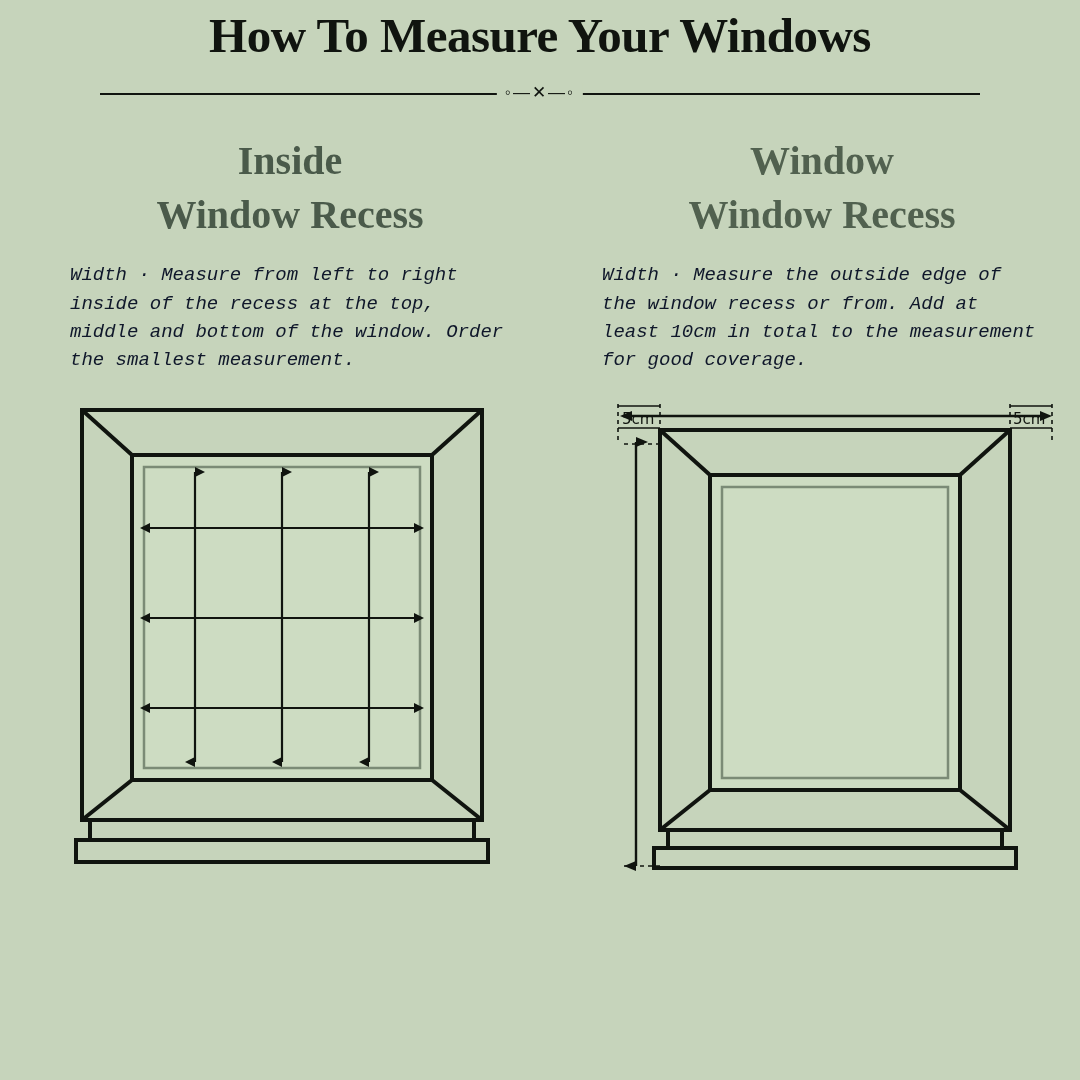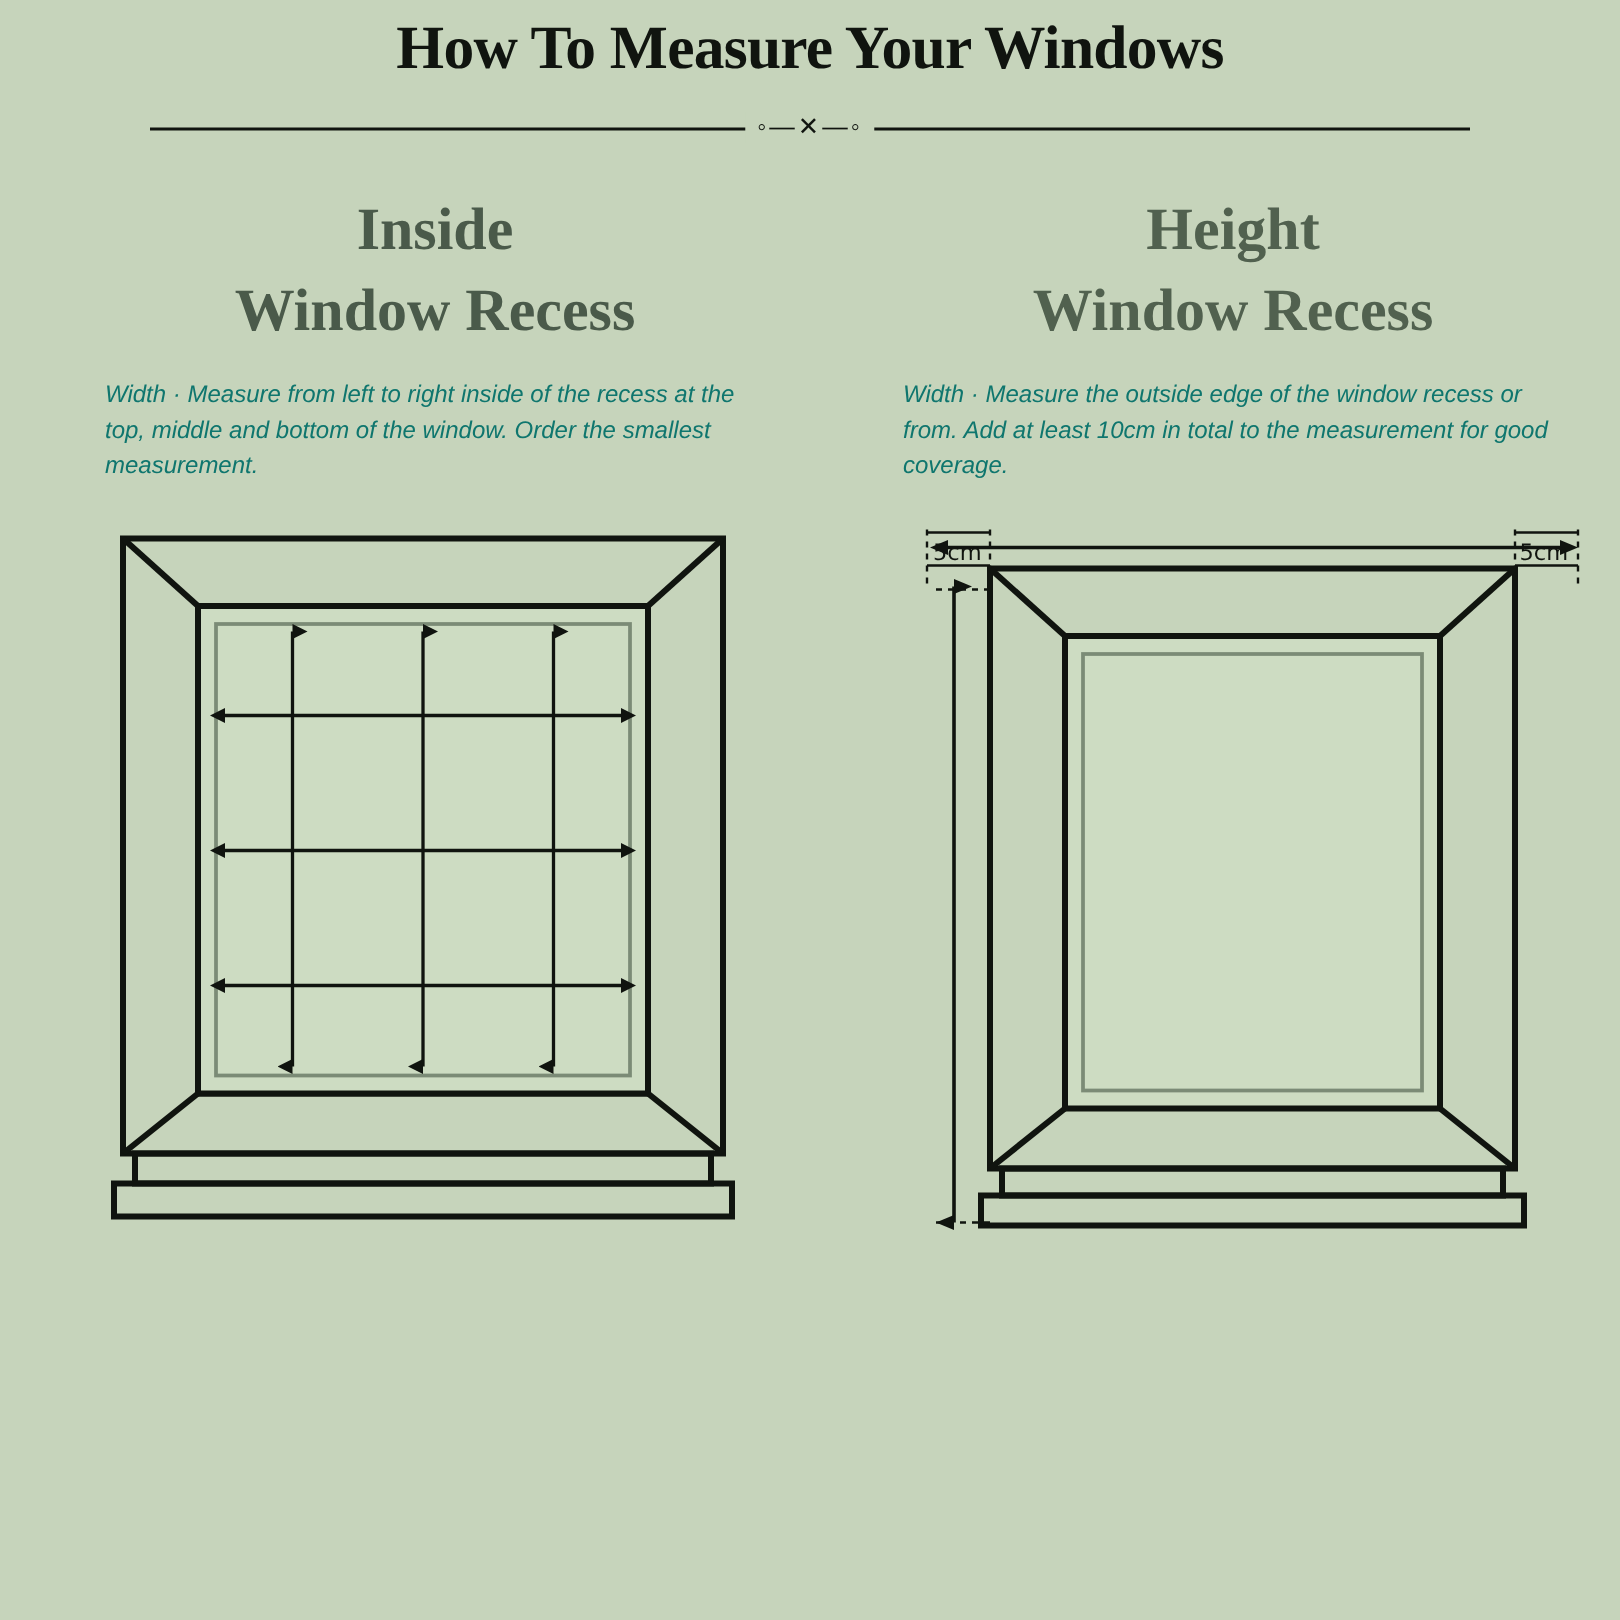--- a/index.html
+++ b/index.html
@@ -16,21 +16,21 @@
   .page {
     position: relative;
     width: 1080px;
     height: 1080px;
     box-sizing: border-box;
   }
   .title {
     text-align: center;
     font-family: "Liberation Serif", serif;
     font-weight: bold;
-    font-size: 41px;
+    font-size: 49px;
     letter-spacing: -0.5px;
     color: #10140f;
     margin: 10px 0 0 0;
     line-height: 1.05;
     white-space: nowrap;
   }
   .divider {
     position: relative;
     width: 880px;
     margin: 22px auto 0 auto;
@@ -74,25 +74,25 @@
     font-weight: bold;
     font-size: 40px;
     color: #4a5a4a;
     line-height: 1.35;
     margin-bottom: 18px;
     margin-top: 13px;
   }
   .col.right .col-title { color: #51614f; }
 
   .para {
-    font-family: Liberation Sans, sans-serif;
+    font-family: Liberation Mono, monospace;
     font-style: italic;
-    font-size: 16px;
+    font-size: 19px;
     line-height: 1.48;
-    color: #0f766e;
+    color: #0f172a;
     margin-bottom: 26px;
   }
   .para .lead { font-style: italic; }
 
   .diagram-wrap {
     position: relative;
     width: 100%;
   }
   svg { display: block; }
 </style>
@@ -167,21 +167,21 @@
             <line x1="80" y1="128" x2="344" y2="128" marker-start="url(#arrL)" marker-end="url(#arrR)"></line>
             <line x1="80" y1="218" x2="344" y2="218" marker-start="url(#arrL)" marker-end="url(#arrR)"></line>
             <line x1="80" y1="308" x2="344" y2="308" marker-start="url(#arrL)" marker-end="url(#arrR)"></line>
           </g>
         </svg>
       </div>
     </div>
 
     <div class="col right">
       <div class="col-title">
-        <div>Height</div>
+        <div>Window</div>
         <div>Window Recess</div>
       </div>
 
       <p class="para">
         <span class="lead">Width · </span><span>Measure the outside edge of the window recess or from. Add at least 10cm in total to the measurement for good coverage.</span>
       </p>
 
 
       <div class="diagram-wrap">
         <svg width="460" height="480" viewBox="0 0 460 480">

